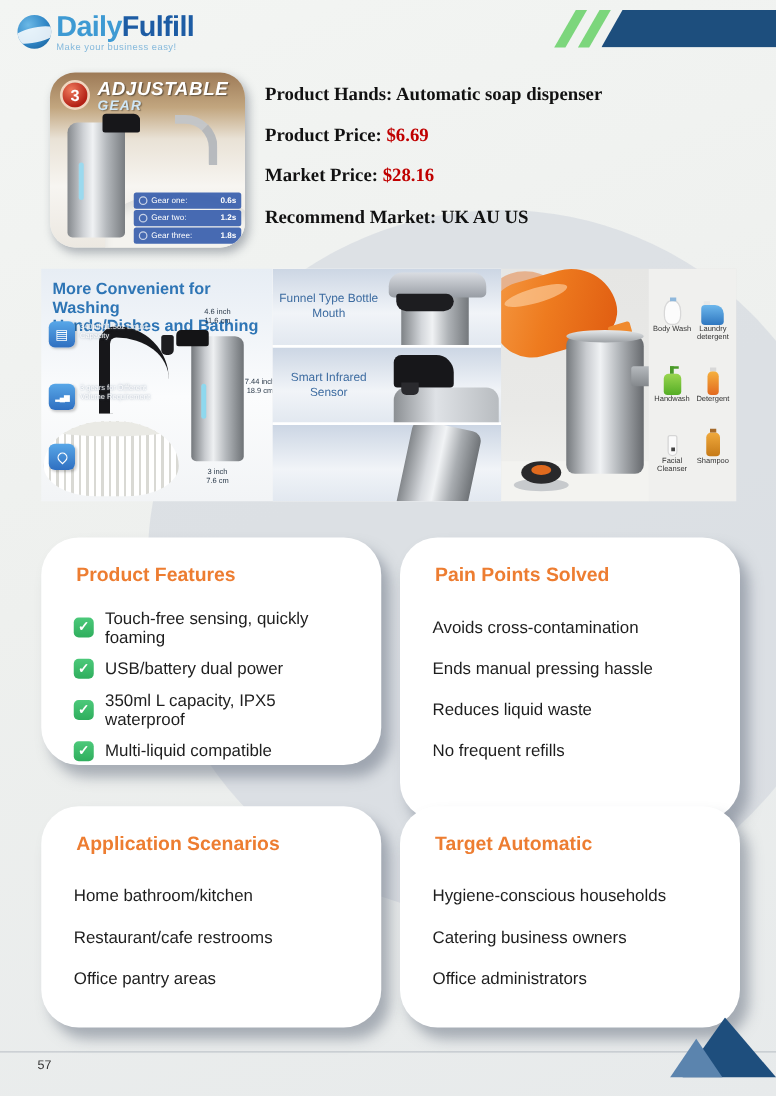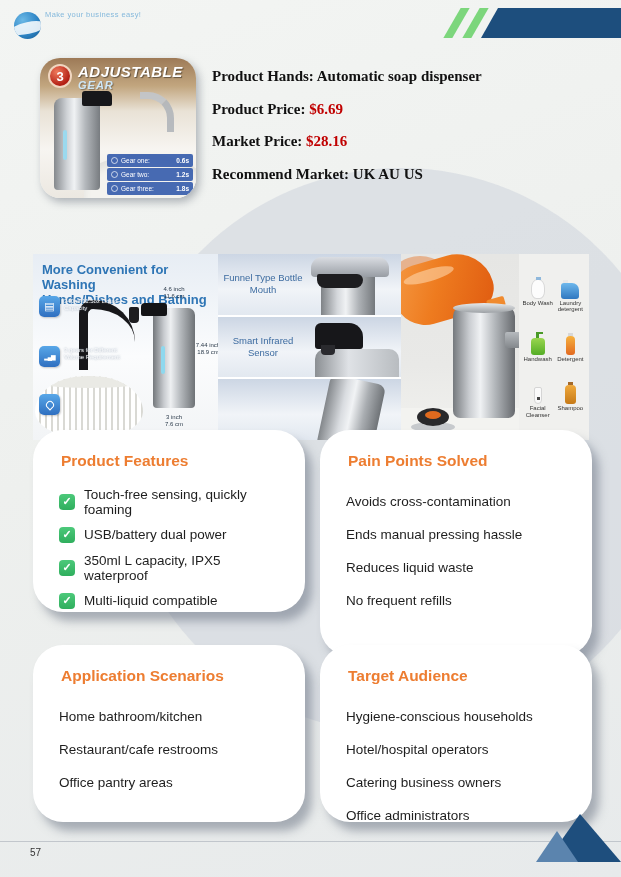--- a/index.html
+++ b/index.html
@@ -58,21 +58,21 @@
     background:rgba(47,86,170,0.88); border-radius:2px; color:#fff; font-size:6.5px; }
   .gear-dot { width:7px; height:7px; border-radius:50%; border:1px solid rgba(255,255,255,0.7);
     margin-right:3px; flex:none; }
   .gear-label { flex:1; }
   .gear-val { font-weight:bold; }
   .pinfo { position:absolute; left:212px; top:68px; width:400px;
     font-family:"Liberation Serif", serif; font-weight:bold; font-size:15px; color:#111; }
   .pinfo .row { height:32.5px; }
   .pinfo .accent { color:#c00000; }
   
-  .gallery { position:absolute; left:33px; top:215px; width:556px; height:186px; display:flex;margin-top:39px; }
+  .gallery { position:absolute; left:33px; top:215px; width:556px; height:186px; display:flex; }
   .gimg { position:relative; height:100%; overflow:hidden; }
   .g1 { width:185px; background:linear-gradient(180deg,#e7edf4 0%,#fbfcfd 55%,#f2f4f6 100%); }
   .g1-title { position:absolute; left:9px; top:9px; right:4px; color:#2e75b5; font-weight:bold;
     font-size:13px; line-height:1.14; }
   .g1-faucet { position:absolute; left:46px; top:46px; width:56px; height:70px;
     border-left:9px solid #17171a; border-top:9px solid #17171a;
     border-top-left-radius:14px; border-top-right-radius:42px; }
   .g1-faucet::after { content:""; position:absolute; right:-4px; top:-2px; width:10px; height:16px;
     background:#1d1d20; border-radius:2px 2px 4px 4px; }
   .g1-basin { position:absolute; left:2px; bottom:4px; width:108px; height:60px;
@@ -195,20 +195,21 @@
   .corner { position:absolute; right:0; bottom:15px; }
 </style>
 </head>
 <body>
 
 <div class="bg-circle"></div>
 
 <div class="logo">
   <div class="globe"></div>
   <div class="brand-line">
+    <div class="brand"><span class="b1">Daily</span><span class="b2">Fulfill</span></div>
     <div class="tagline">Make your business easy!</div>
   </div>
 </div>
 <div class="hdr-stripe s1"></div>
 <div class="hdr-stripe s2"></div>
 <div class="hdr-bar"></div>
 
 <div class="thumb">
   <div class="thumb-faucet"></div>
   <div class="thumb-sink"></div>
@@ -389,26 +390,23 @@
     </div>
   <div class="card-item">
       <span>Restaurant/cafe restrooms</span>
     </div>
   <div class="card-item">
       <span>Office pantry areas</span>
     </div>
 </div>
 
 <div class="card c4">
-  <div class="card-title">Target Audience</div>
+  <div class="card-title">Target Automatic</div>
   <div class="card-item">
       <span>Hygiene-conscious households</span>
-    </div>
-  <div class="card-item">
-      <span>Hotel/hospital operators</span>
     </div>
   <div class="card-item">
       <span>Catering business owners</span>
     </div>
   <div class="card-item">
       <span>Office administrators</span>
     </div>
 </div>
 
 <div class="foot-line"></div>

